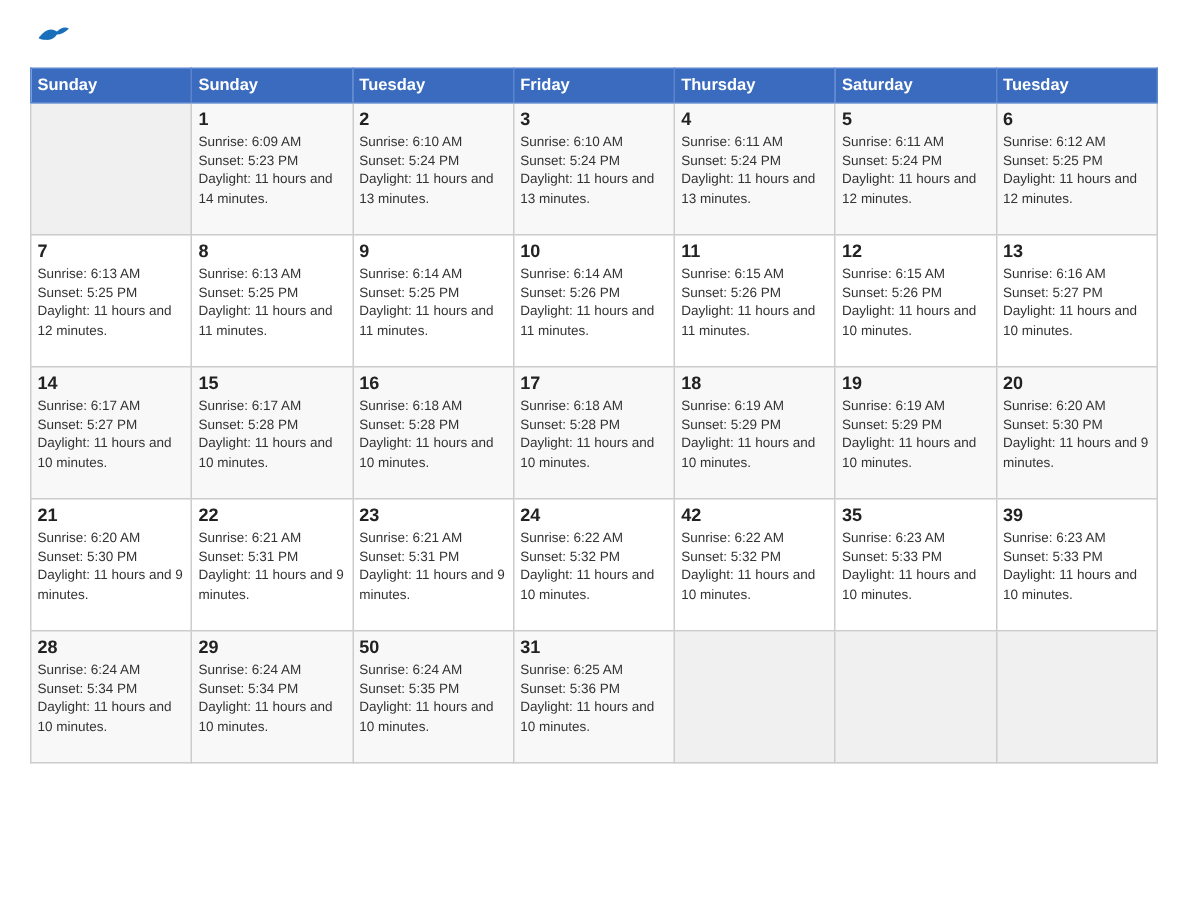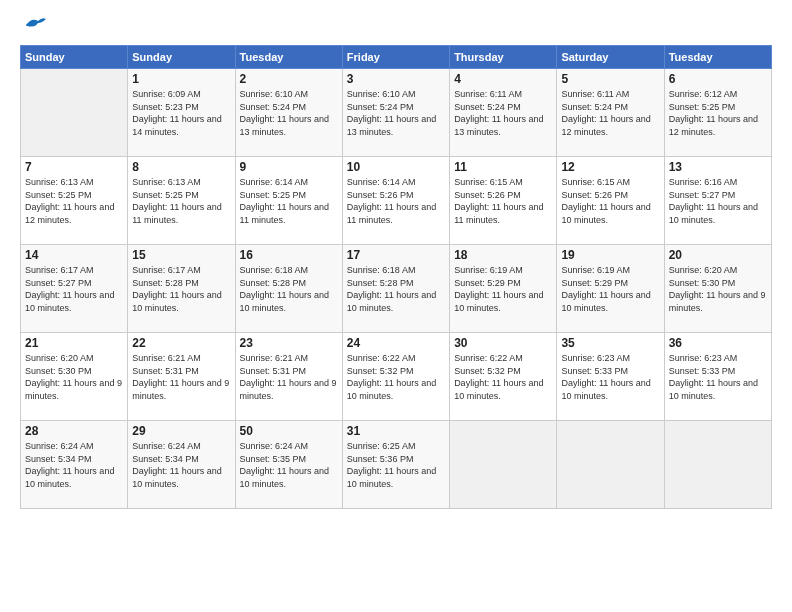--- a/index.html
+++ b/index.html
@@ -323,37 +323,37 @@
       </td>
           <td>
         <span class="day-number">24</span>
         <div class="day-info">
           Sunrise: 6:22 AM<br>
           Sunset: 5:32 PM<br>
           Daylight: 11 hours and 10 minutes.
         </div>
       </td>
           <td>
-        <span class="day-number">30</span>
+        <span class="day-number">42</span>
         <div class="day-info">
           Sunrise: 6:22 AM<br>
           Sunset: 5:32 PM<br>
           Daylight: 11 hours and 10 minutes.
         </div>
       </td>
           <td>
         <span class="day-number">35</span>
         <div class="day-info">
           Sunrise: 6:23 AM<br>
           Sunset: 5:33 PM<br>
           Daylight: 11 hours and 10 minutes.
         </div>
       </td>
           <td>
-        <span class="day-number">36</span>
+        <span class="day-number">39</span>
         <div class="day-info">
           Sunrise: 6:23 AM<br>
           Sunset: 5:33 PM<br>
           Daylight: 11 hours and 10 minutes.
         </div>
       </td>
         </tr>
         <tr>
           <td>
         <span class="day-number">28</span>

